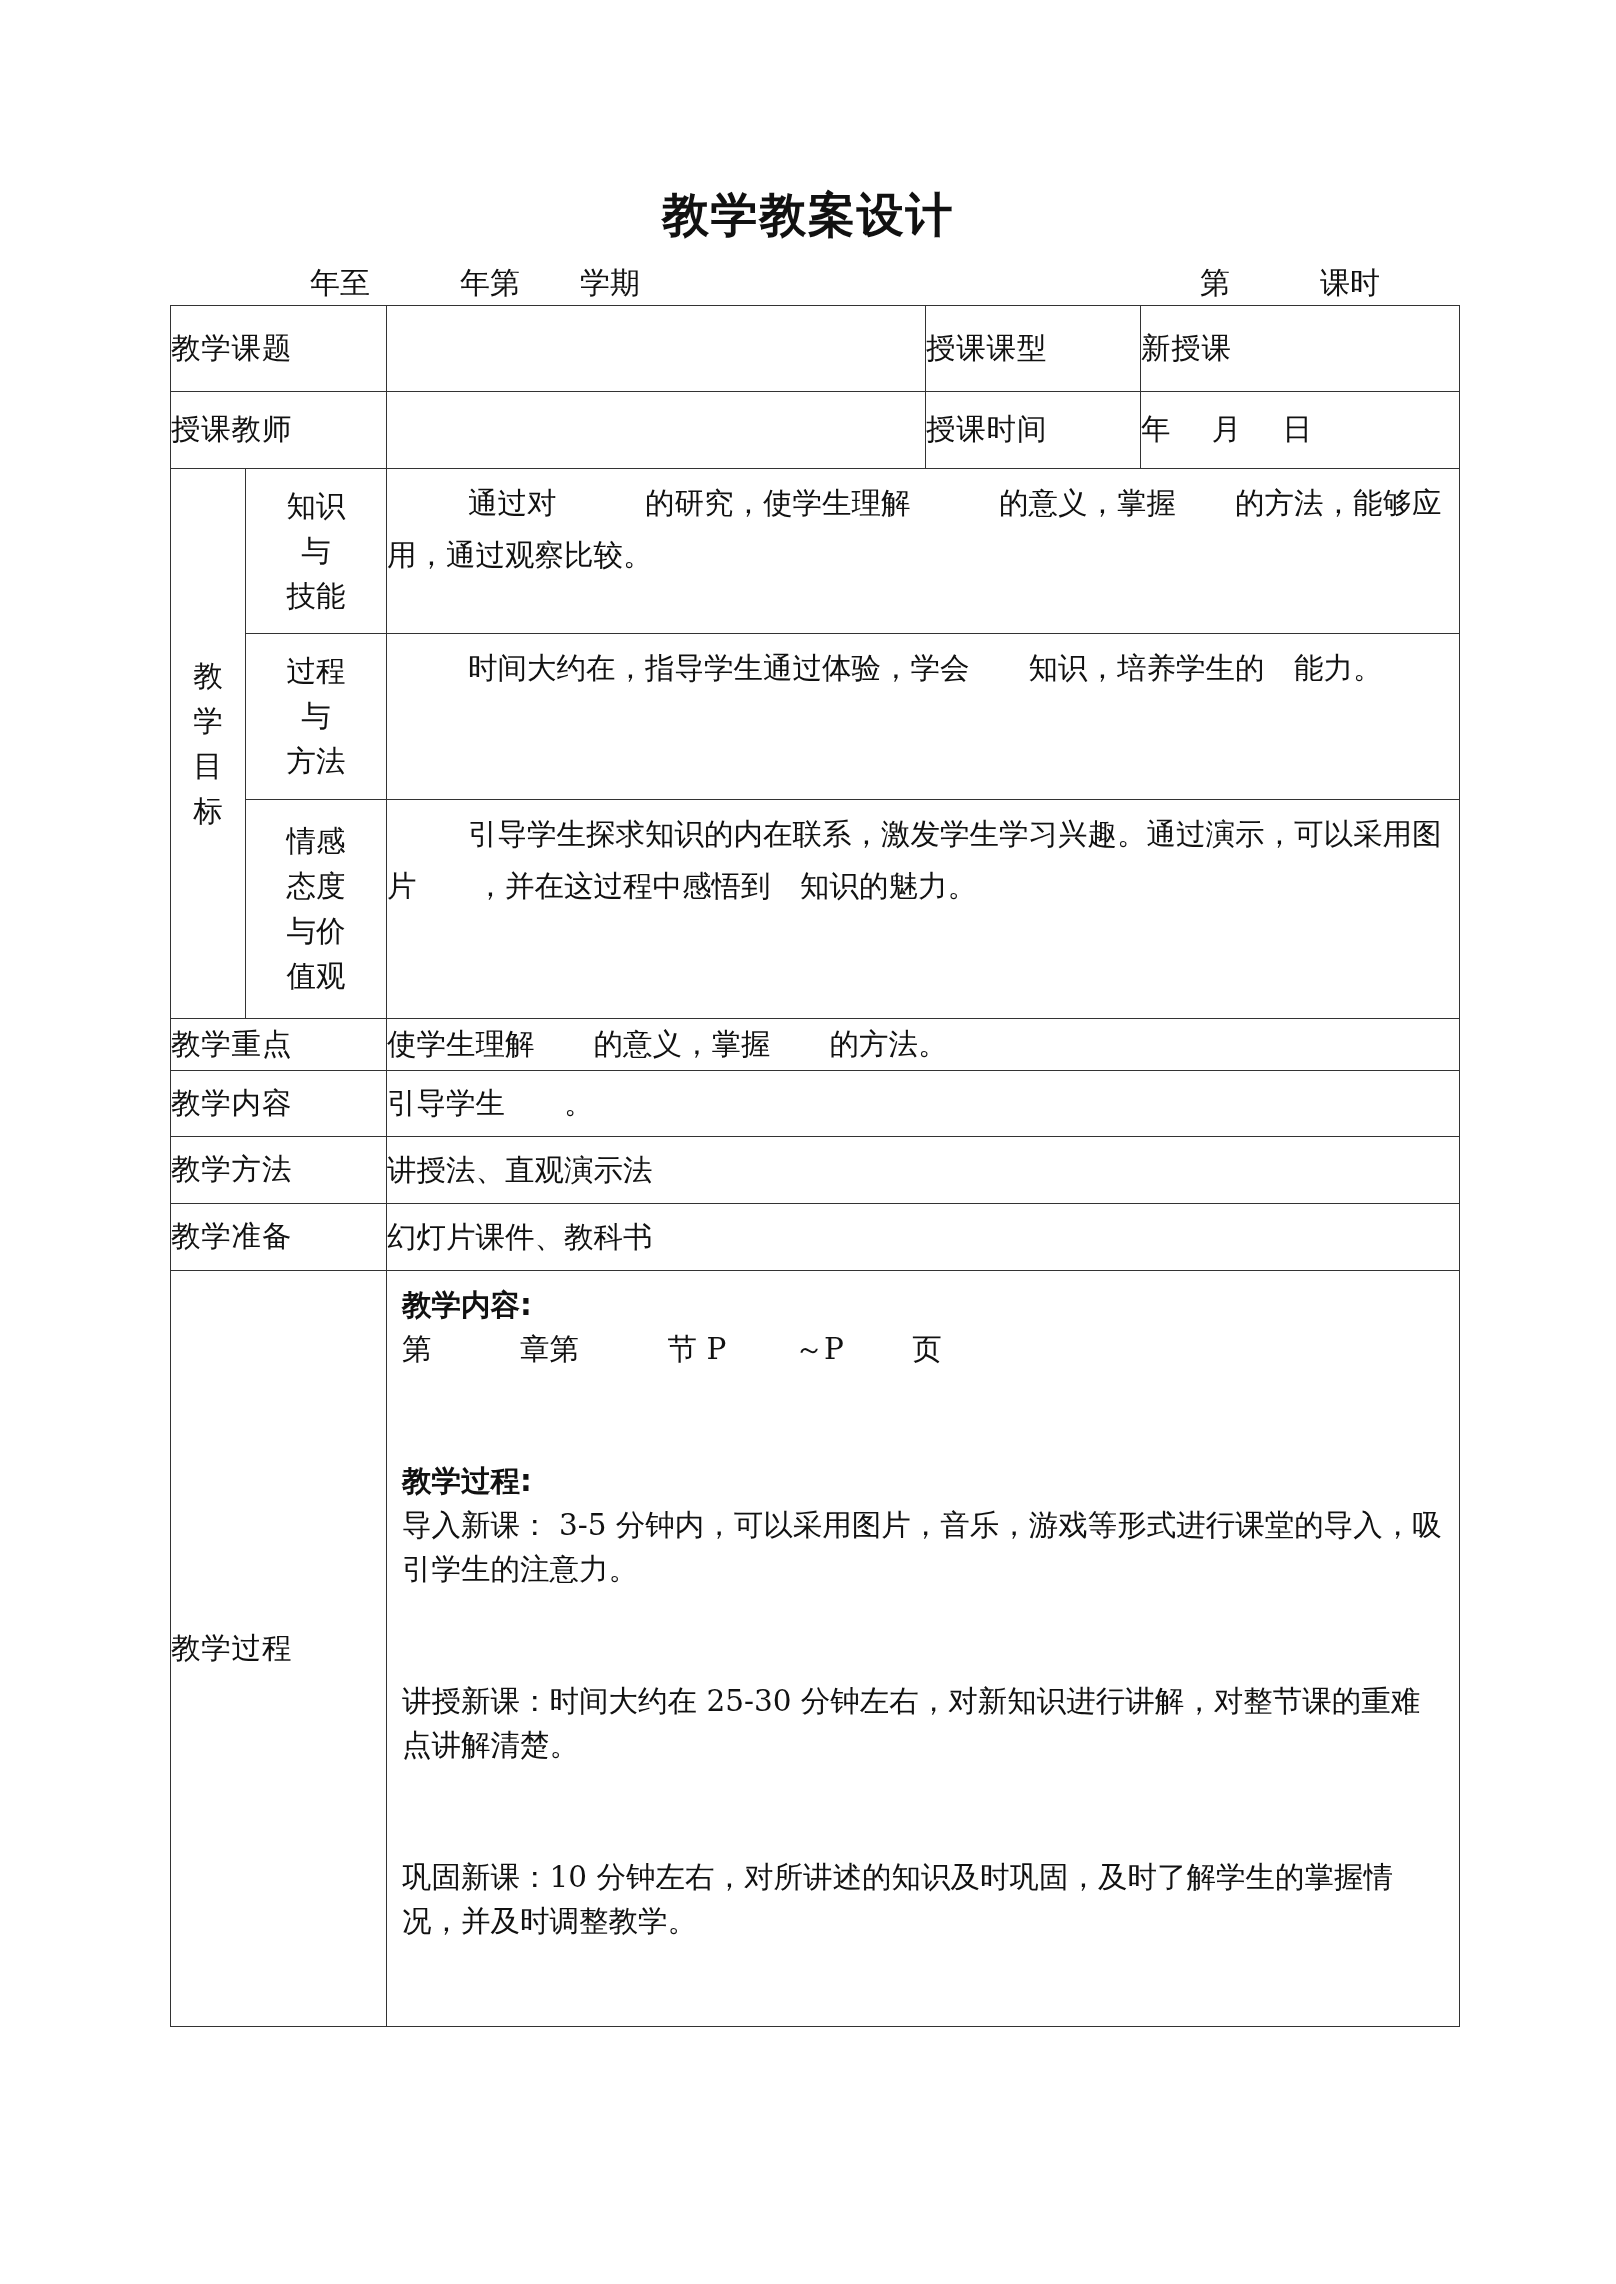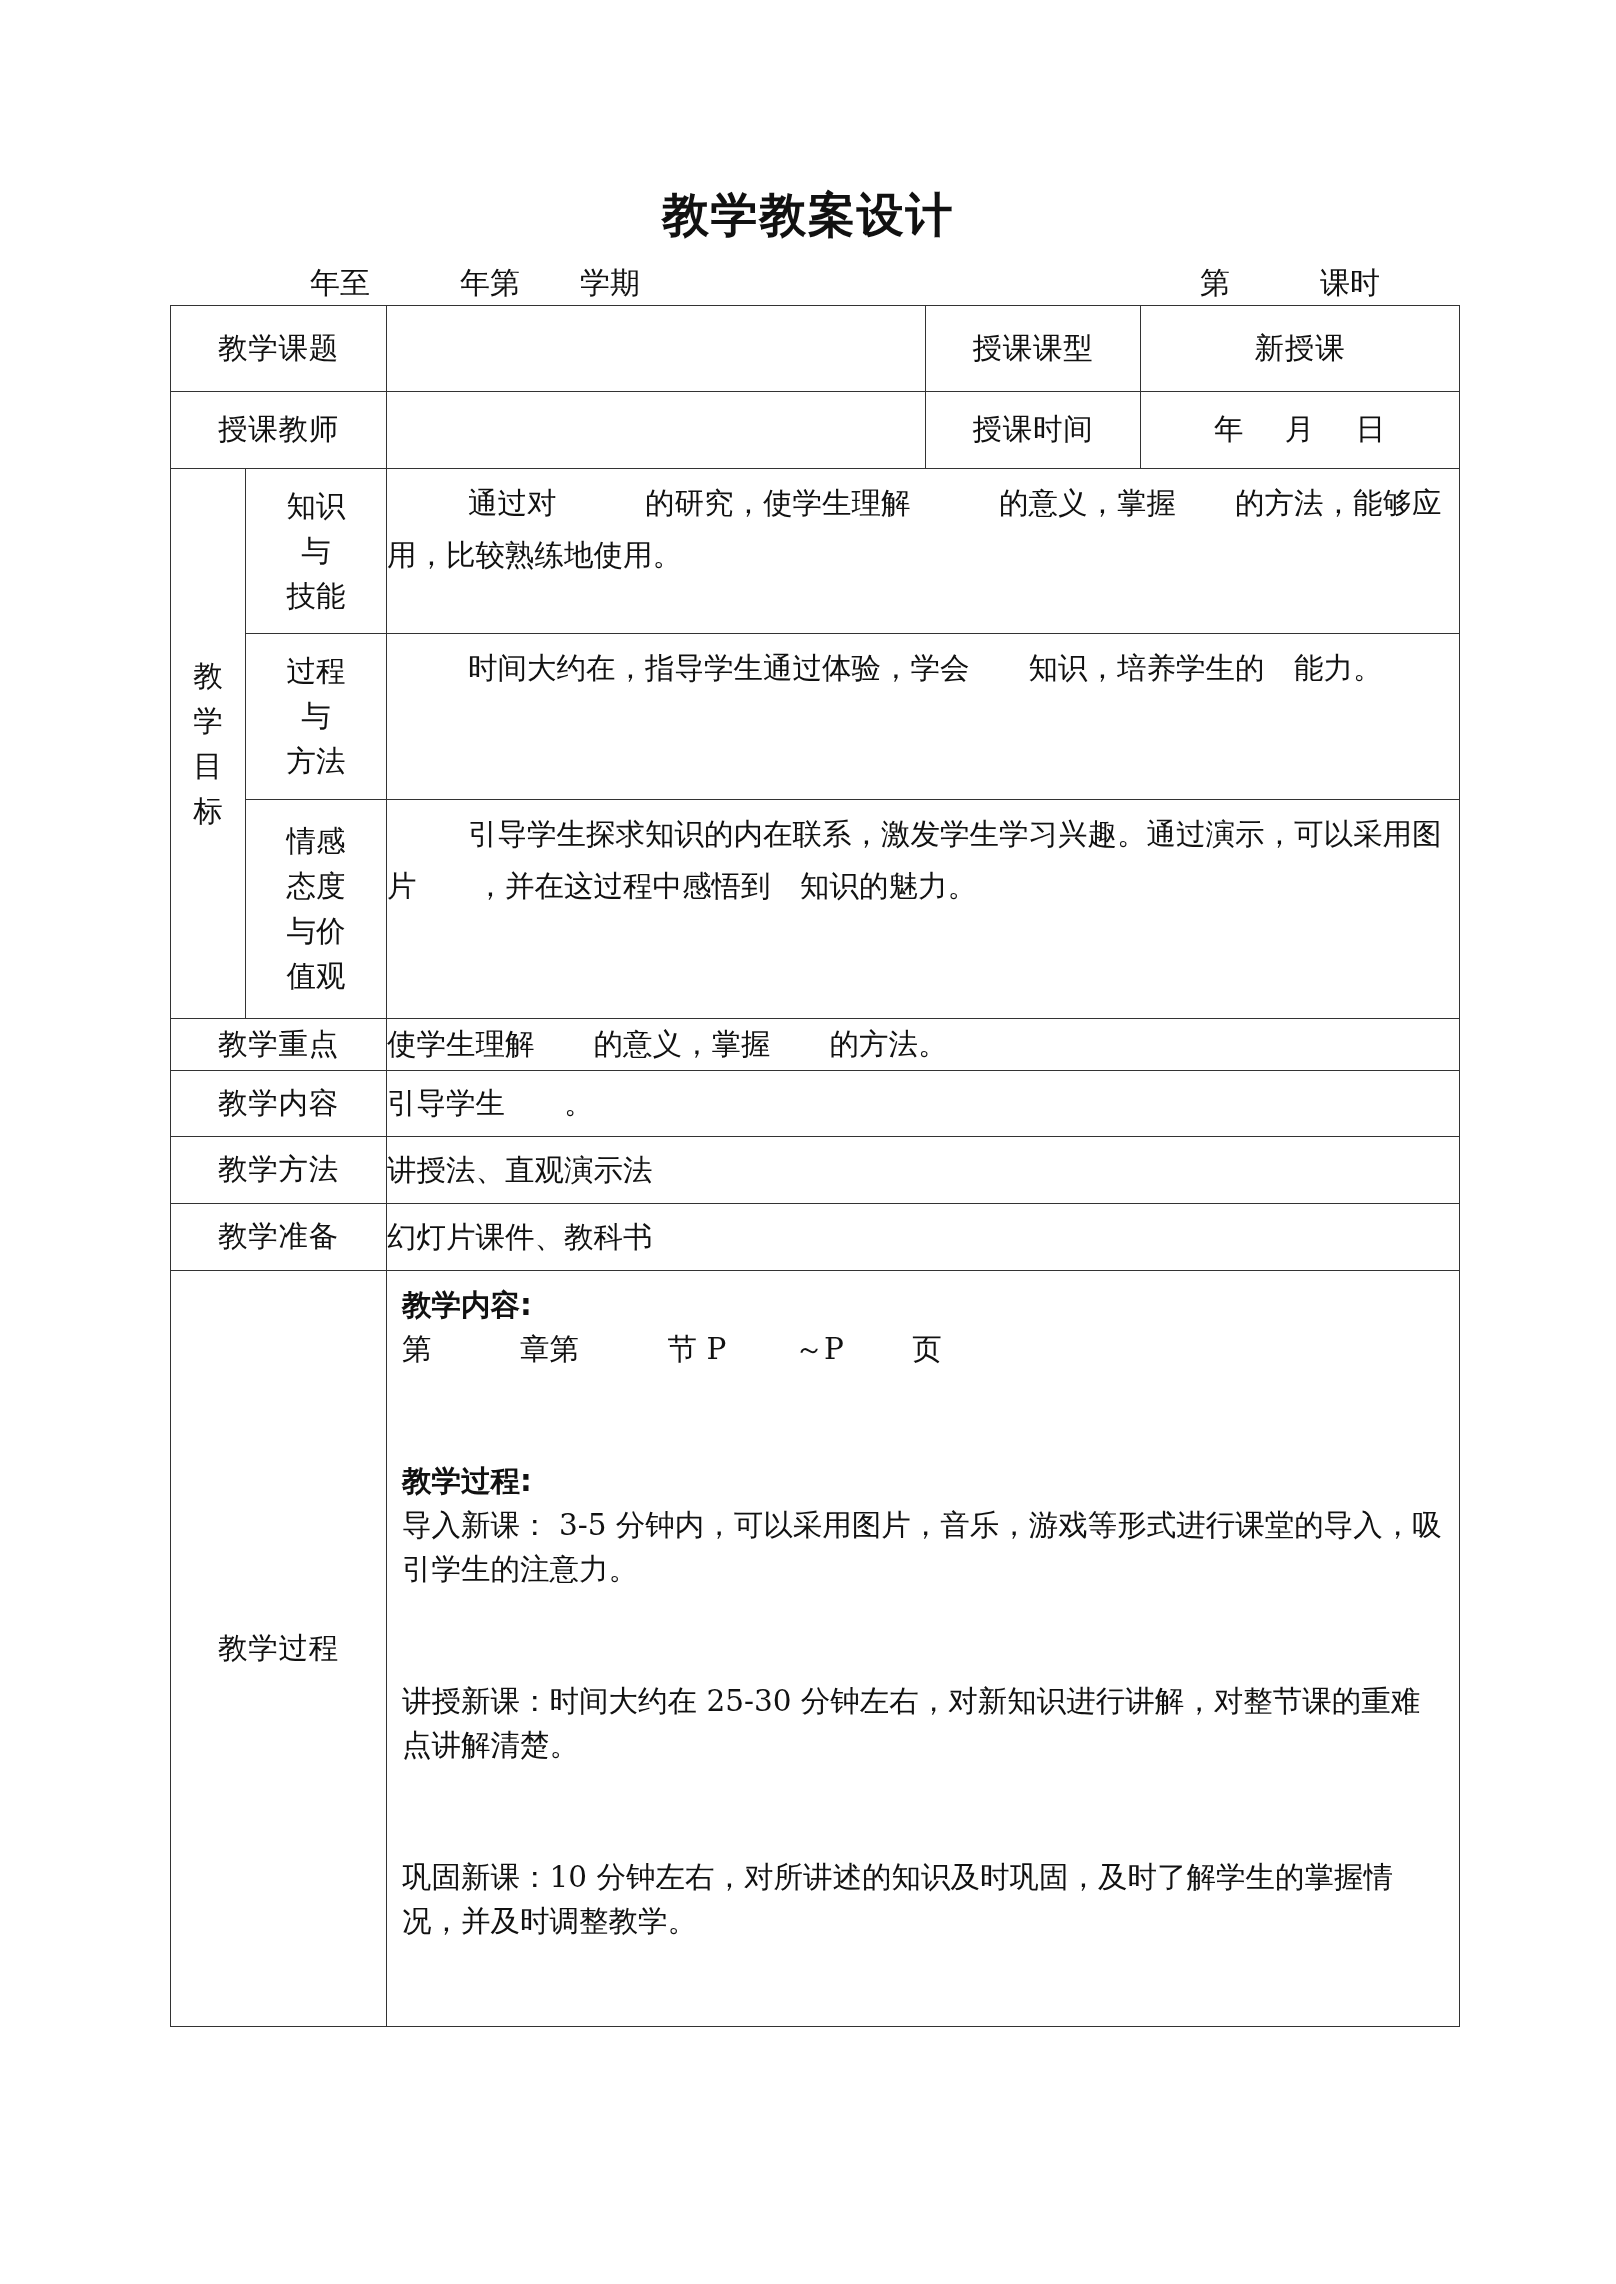--- a/index.html
+++ b/index.html
@@ -5,21 +5,21 @@
   html, body { margin:0; padding:0; background:#ffffff; }
   body { width:1616px; height:2284px; position:relative; overflow:hidden;
          font-family:"DejaVu Serif","Liberation Serif",serif; color:#111; }
   .title { position:absolute; left:0; width:1616px; top:184px; text-align:center;
            font-family:"DejaVu Sans","Liberation Sans",sans-serif; font-weight:bold;
            font-size:47px; letter-spacing:1.7px; }
   .meta { position:absolute; top:263px; font-size:30px; white-space:pre; }
   table.plan { position:absolute; left:170px; top:305px; width:1289px;
                border-collapse:collapse; table-layout:fixed; font-size:29.5px; }
   table.plan td { border:1.7px solid #333; padding:0; vertical-align:middle; }
-  .lbl { text-align:center; letter-spacing:0.8px; }
+  .lbl { letter-spacing:0.8px; }
   .vlbl { text-align:center; line-height:45px; }
   .content { padding:0 13.5px 0 17px; line-height:52px; vertical-align:top !important; }
   .indent { text-indent:81px; display:block; padding-top:8.4px; }
   .single { padding-left:82px; line-height:51px; }
   .proc { vertical-align:top !important; padding:11.8px 15px 0 15px !important; line-height:44px; }
   .bold { font-family:"DejaVu Sans","Liberation Sans",sans-serif; font-weight:bold; }
   .block { display:block; white-space:pre-wrap; }
   .gap1 { height:88px; }
   .gap2 { height:88px; }
 </style>
@@ -60,21 +60,21 @@
       <div>学</div>
       <div>目</div>
       <div>标</div>
     </td>
     <td class="vlbl">
       <div>知识</div>
       <div>与</div>
       <div>技能</div>
     </td>
     <td colspan="3" class="content">
-      <span class="indent">通过对　　　的研究，使学生理解　　　的意义，掌握　　的方法，能够应用，比较熟练地使用。</span>
+      <span class="indent">通过对　　　的研究，使学生理解　　　的意义，掌握　　的方法，能够应用，通过观察比较。</span>
     </td>
   </tr>
 
   <tr style="height:166px">
     <td class="vlbl">
       <div>过程</div>
       <div>与</div>
       <div>方法</div>
     </td>
     <td colspan="3" class="content">

